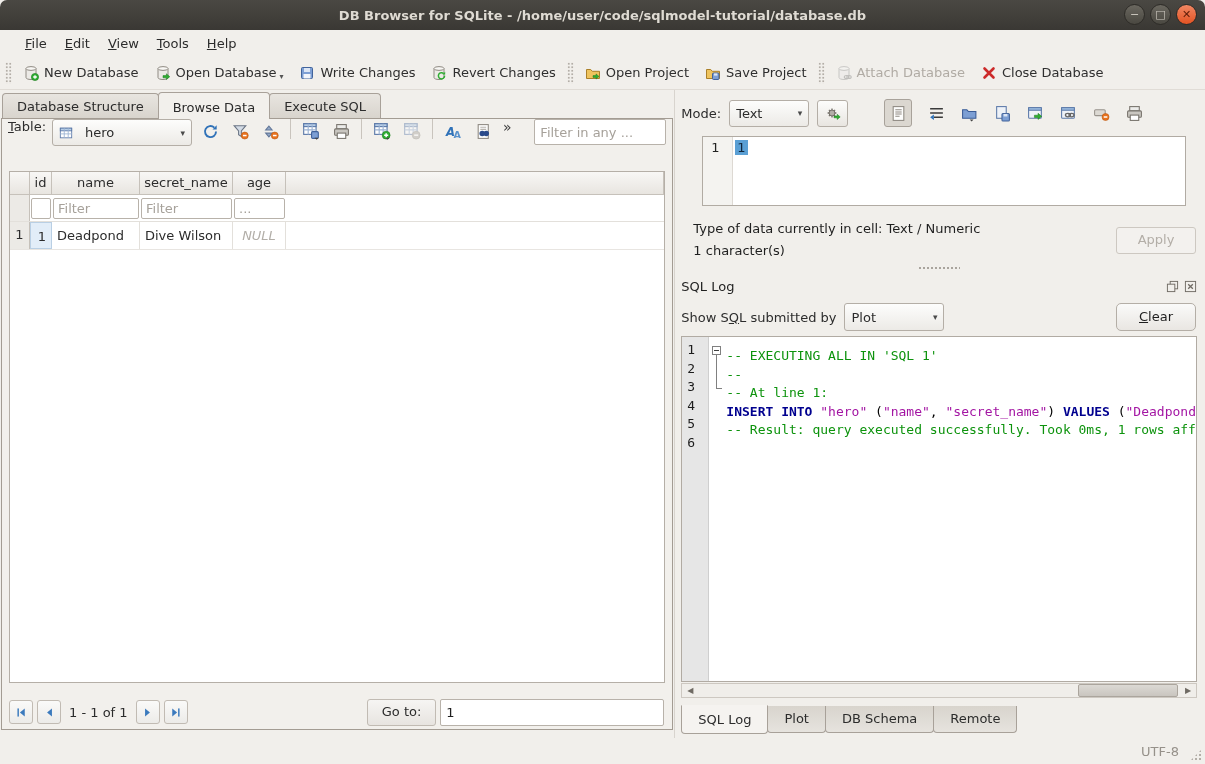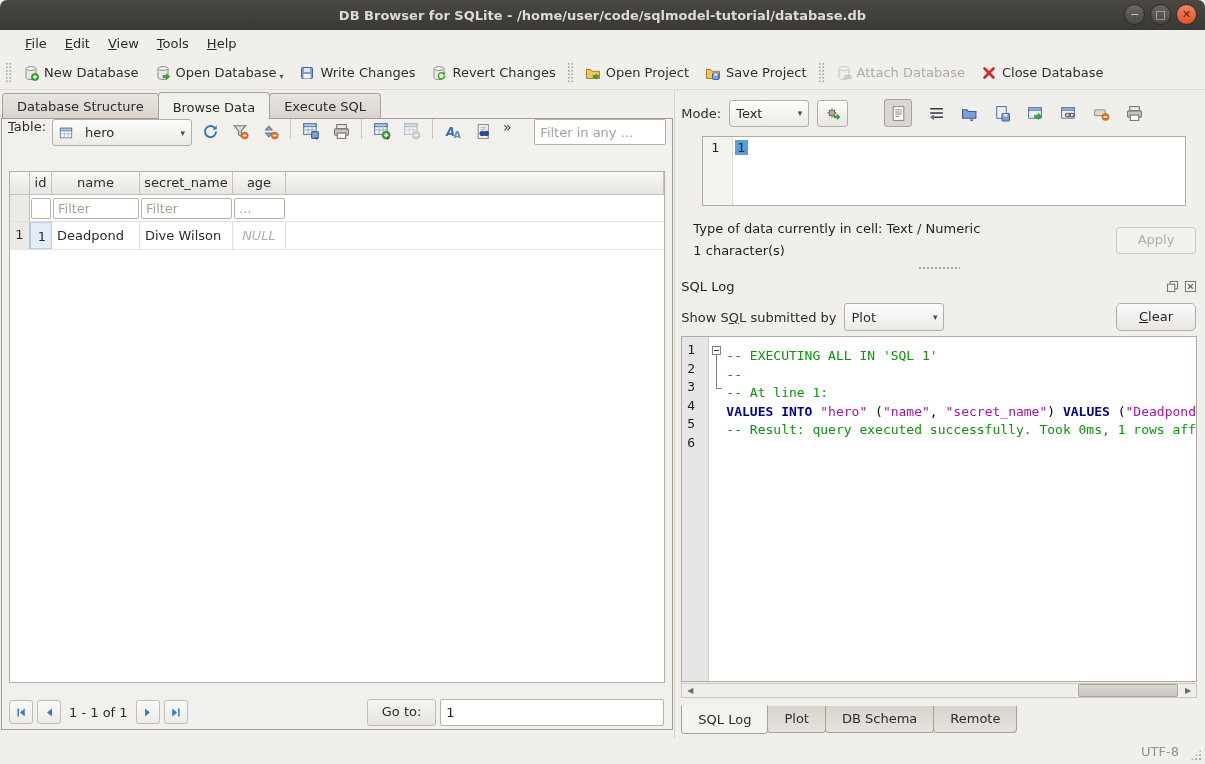--- a/index.html
+++ b/index.html
@@ -561,21 +561,21 @@
             <span class="fstub"></span>
           </div>
         <div class="fold-cell"></div>
         <div class="fold-cell"></div>
         <div class="fold-cell"></div>
       </div>
       <div class="log-code">
         <div class="code-line c-com">-- EXECUTING ALL IN 'SQL 1'</div>
         <div class="code-line c-com">--</div>
         <div class="code-line c-com">-- At line 1:</div>
-        <div class="code-line"><span class="c-kw">VALUES INTO</span><span class="c-pl"> </span><span class="c-id">"hero"</span><span class="c-pl"> (</span><span class="c-id">"name"</span><span class="c-pl">, </span><span class="c-id">"secret_name"</span><span class="c-pl">) </span><span class="c-kw">VALUES</span><span class="c-pl"> (</span><span class="c-id">"Deadpond</span></div>
+        <div class="code-line"><span class="c-kw">INSERT INTO</span><span class="c-pl"> </span><span class="c-id">"hero"</span><span class="c-pl"> (</span><span class="c-id">"name"</span><span class="c-pl">, </span><span class="c-id">"secret_name"</span><span class="c-pl">) </span><span class="c-kw">VALUES</span><span class="c-pl"> (</span><span class="c-id">"Deadpond</span></div>
         <div class="code-line c-com">-- Result: query executed successfully. Took 0ms, 1 rows aff</div>
         <div class="code-line"></div>
       </div>
     </div>
 
     <div class="hscroll">
       <span class="hs-arrow">◀</span>
       <span class="hs-thumb"></span>
       <span class="hs-arrow r">▶</span>
     </div>

